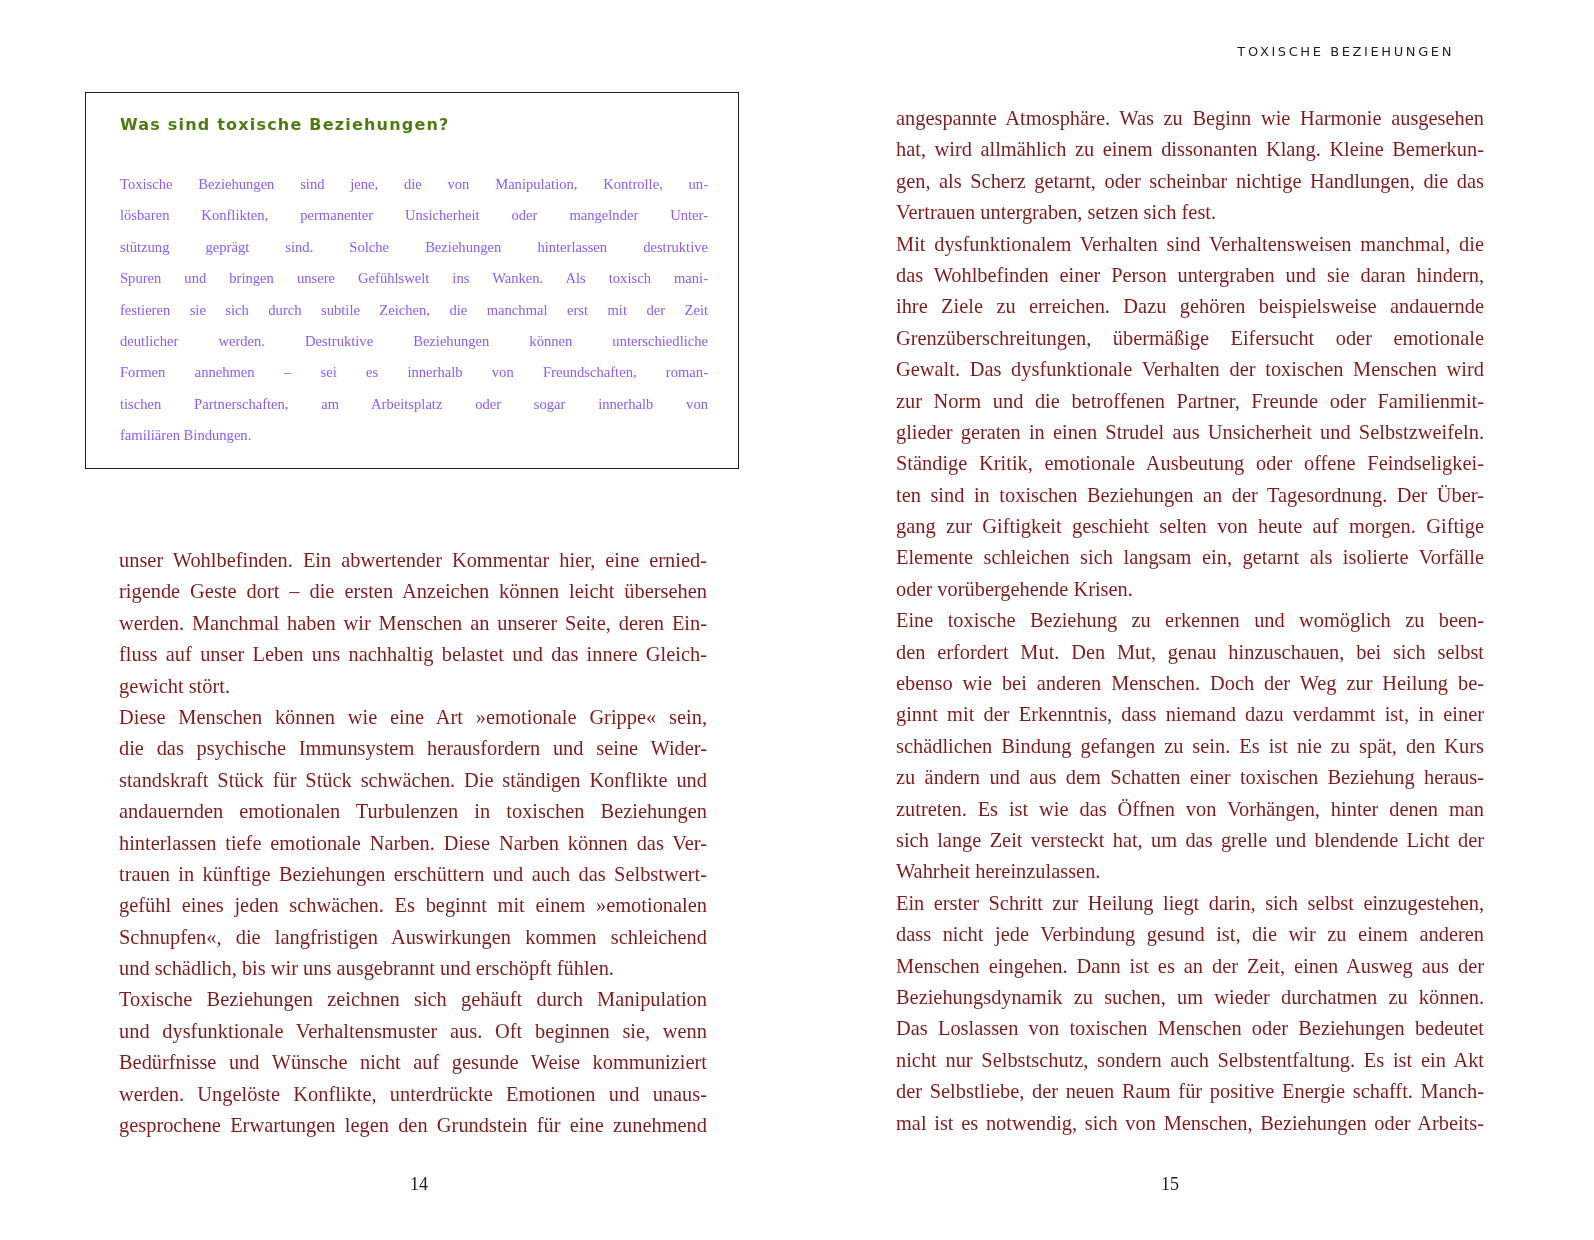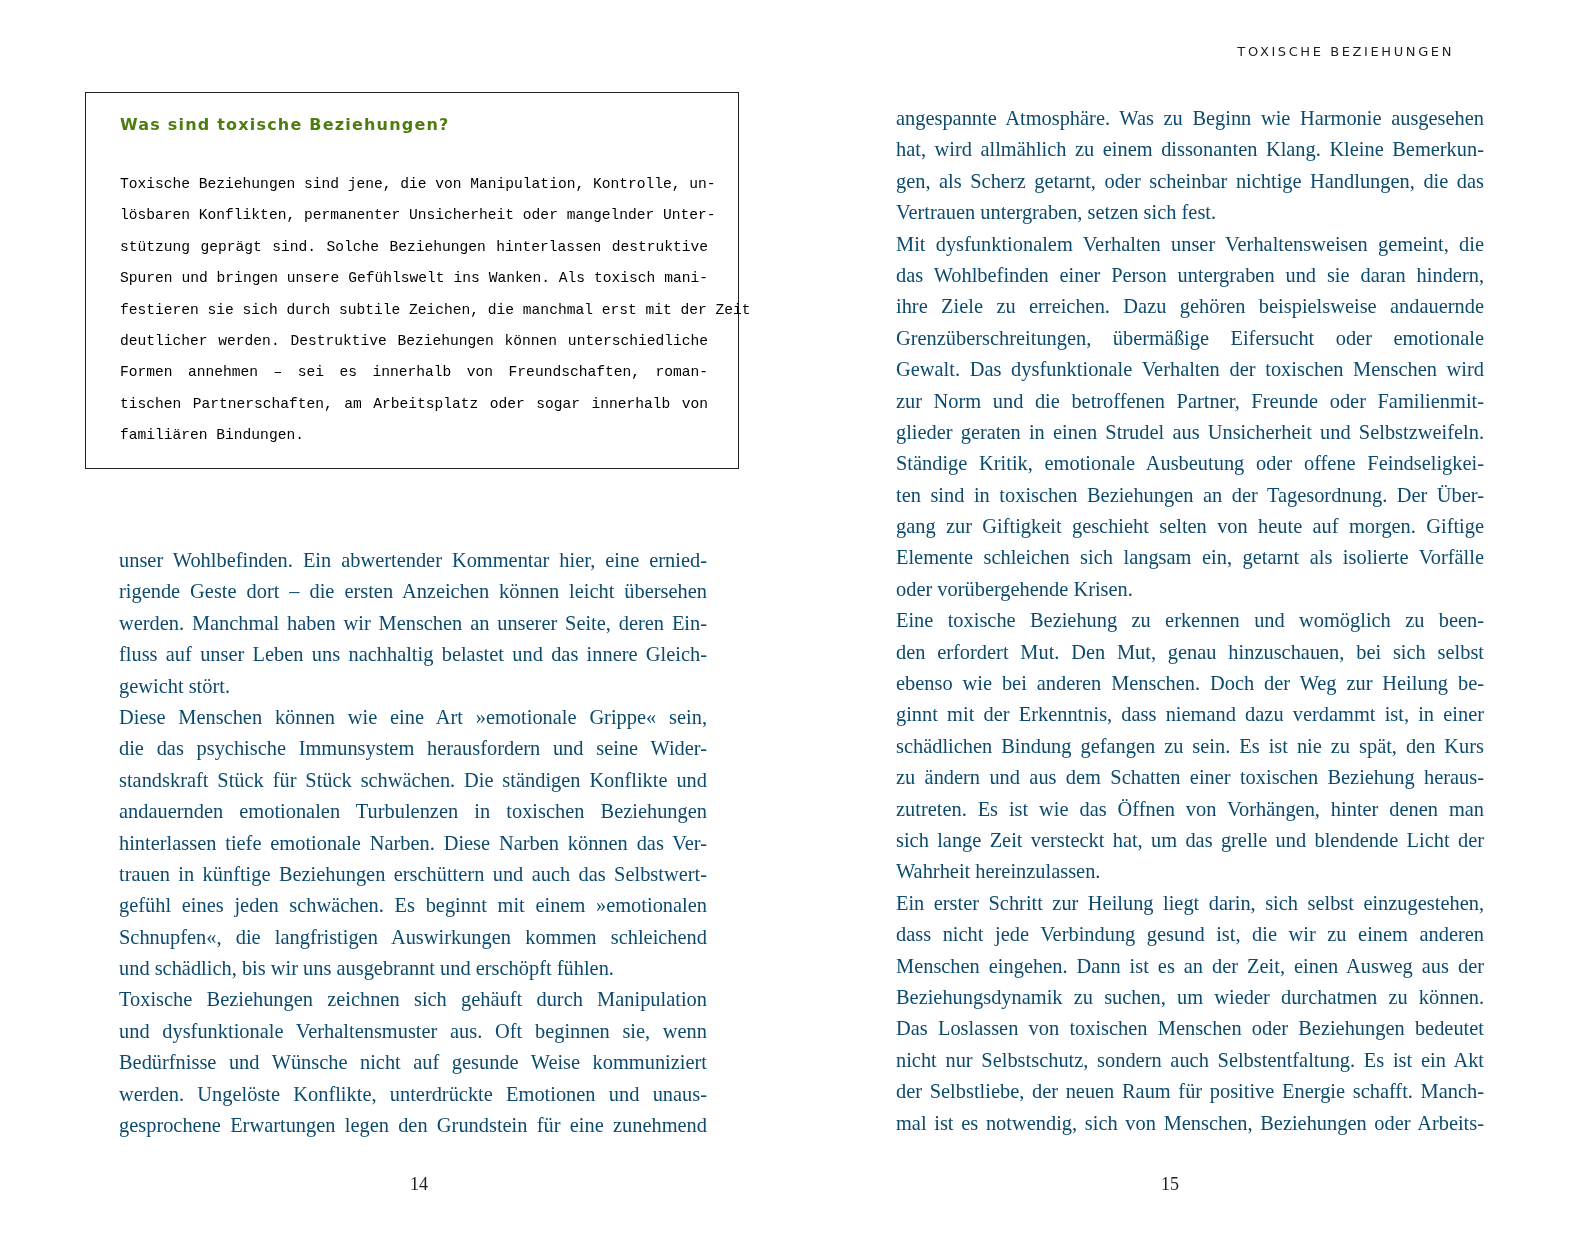--- a/index.html
+++ b/index.html
@@ -51,35 +51,35 @@
       font-size: 16px;
       font-weight: bold;
       letter-spacing: 1.2px;
       color: #4d7c0f;
     }
     .info-box-body {
       position: absolute;
       left: 34px;
       top: 76px;
       width: 588px;
-      font-family: Liberation Mono, monospace;
+      font-family: Liberation Serif, serif;
       font-size: 14.6px;
       line-height: 31.4px;
       text-align: justify;
-      color: #000000;
+      color: #8b5cf6;
       hyphens: manual;
     }
 
     .body-text {
       position: absolute;
       font-family: "Liberation Serif", "DejaVu Serif", serif;
       font-size: 20.4px;
       line-height: 31.4px;
       text-align: justify;
-      color: #0c4a6e;
+      color: #7f1d1d;
       hyphens: manual;
     }
     .page-left .body-text {
       left: 119px;
       top: 545px;
       width: 588px;
     }
     .page-right .body-text {
       left: 99px;
       top: 103px;
@@ -161,21 +161,21 @@
 <div class="page page-right">
   <div class="running-header">TOXISCHE BEZIEHUNGEN</div>
   <div class="body-text" id="right-body">
       <p>
         <span class="line">angespannte Atmosphäre. Was zu Beginn wie Harmonie ausgesehen</span>
         <span class="line">hat, wird allmählich zu einem dissonanten Klang. Kleine Bemerkun-</span>
         <span class="line">gen, als Scherz getarnt, oder scheinbar nichtige Handlungen, die das</span>
         <span class="line last">Vertrauen untergraben, setzen sich fest.</span>
       </p>
       <p>
-        <span class="line">Mit dysfunktionalem Verhalten unser Verhaltensweisen gemeint, die</span>
+        <span class="line">Mit dysfunktionalem Verhalten sind Verhaltensweisen manchmal, die</span>
         <span class="line">das Wohlbefinden einer Person untergraben und sie daran hindern,</span>
         <span class="line">ihre Ziele zu erreichen. Dazu gehören beispielsweise andauernde</span>
         <span class="line">Grenzüberschreitungen, übermäßige Eifersucht oder emotionale</span>
         <span class="line">Gewalt. Das dysfunktionale Verhalten der toxischen Menschen wird</span>
         <span class="line">zur Norm und die betroffenen Partner, Freunde oder Familienmit-</span>
         <span class="line">glieder geraten in einen Strudel aus Unsicherheit und Selbstzweifeln.</span>
         <span class="line">Ständige Kritik, emotionale Ausbeutung oder offene Feindseligkei-</span>
         <span class="line">ten sind in toxischen Beziehungen an der Tagesordnung. Der Über-</span>
         <span class="line">gang zur Giftigkeit geschieht selten von heute auf morgen. Giftige</span>
         <span class="line">Elemente schleichen sich langsam ein, getarnt als isolierte Vorfälle</span>

